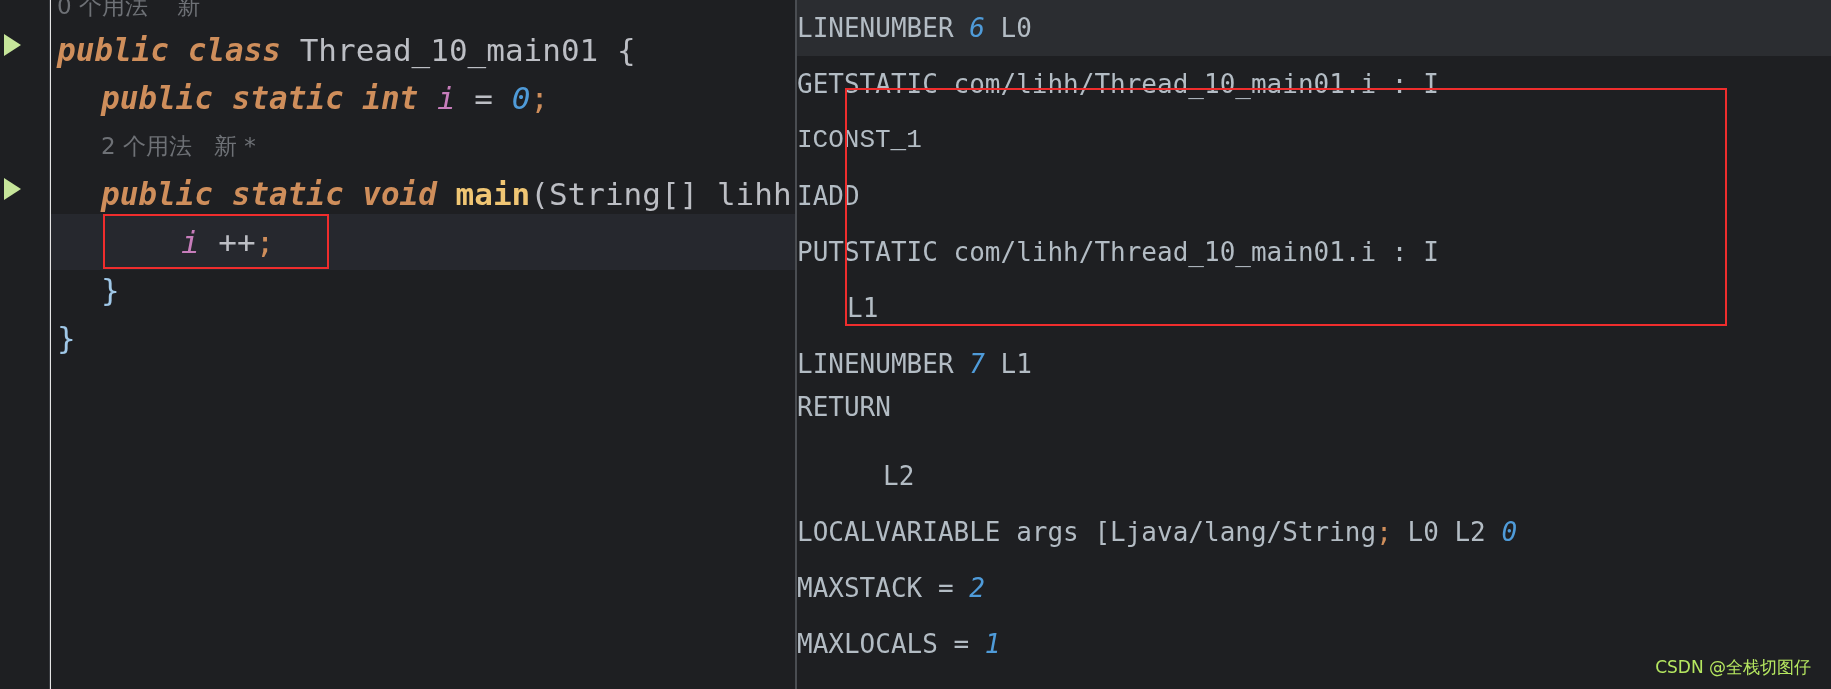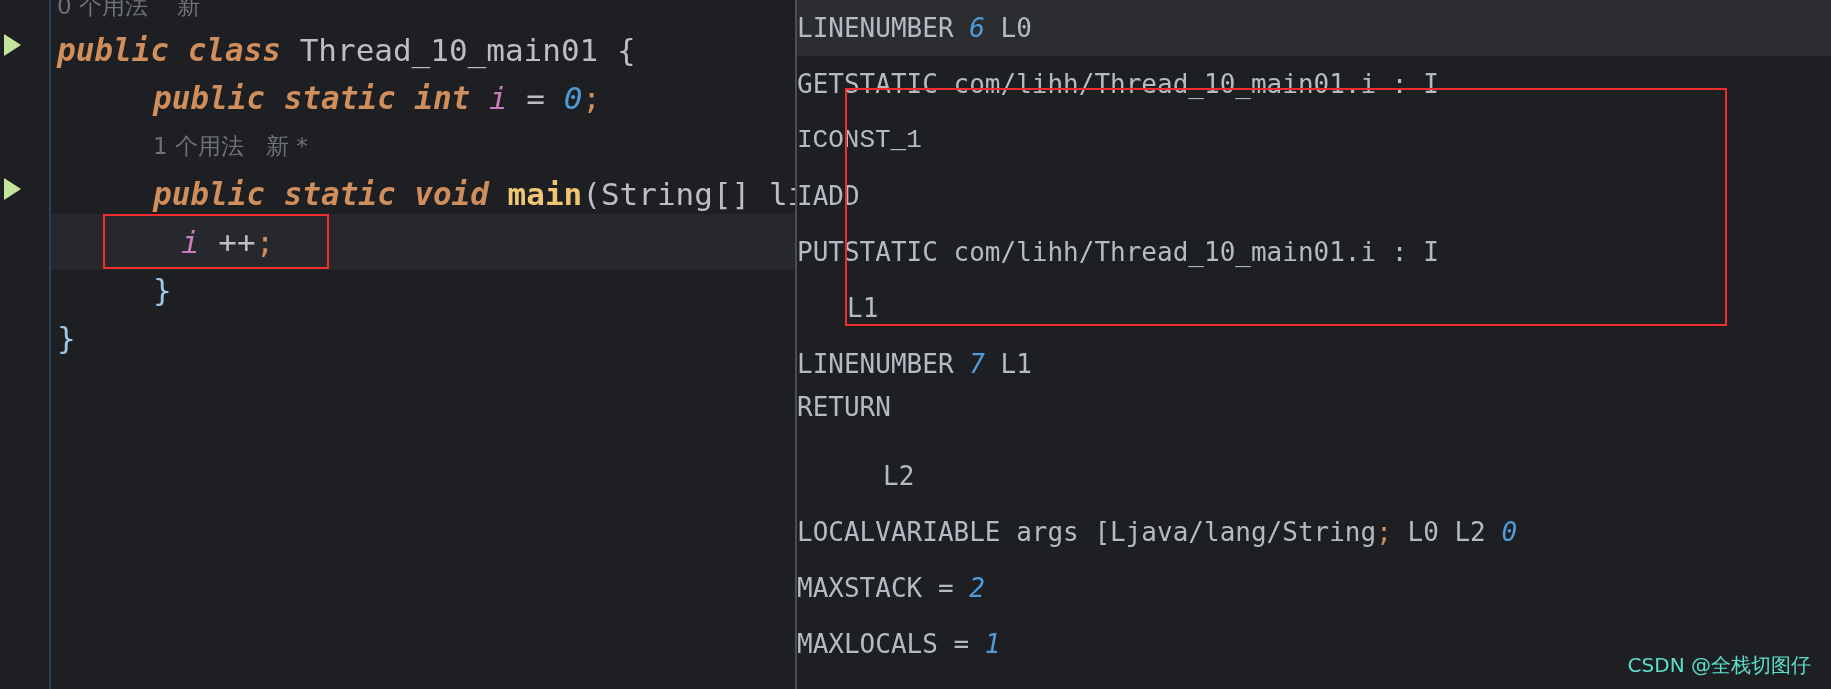--- a/index.html
+++ b/index.html
@@ -16,21 +16,21 @@
     width: 1831px; height: 689px;
     display: flex;
     background: #1e1f22;
   }
 
   
   .editor-pane {
     position: relative;
     width: 795px;
     height: 689px;
-    background: #0c4a6e;
+    background: #e5e5e5;
     flex: 0 0 795px;
     overflow: hidden;
   }
   .gutter {
     position: absolute;
     left: 0; top: 0; bottom: 0;
     width: 50px;
     background: #1e1f22;
     border-right: 1px solid #393b40;
   }
@@ -52,21 +52,21 @@
     left: 0; right: 0;
     height: 56px;
     line-height: 56px;
     font-size: 31px;
     white-space: pre;
     color: #bcbec4;
     letter-spacing: 0px;
   }
   .cline-hl { background: #26282e; }
   .ind1 { padding-left: 6px; }
-  .ind2 { padding-left: 102px; }
+  .ind2 { padding-left: 50px; }
   .ind3 { padding-left: 130px; }
 
   .kw   { color: #cf8e5b; font-style: italic; font-weight: bold; }
   .cls  { color: #bcbec4; }
   .fn   { color: #f0c674; font-weight: bold; }
   .fld  { color: #c77dbb; font-style: italic; }
   .num  { color: #4f9bd9; font-style: italic; }
   .punc { color: #bcbec4; }
   .semi { color: #cf8e5b; }
   .brace{ color: #a0c8e8; }
@@ -122,42 +122,42 @@
     position: absolute;
     border: 2px solid #ef2d2d;
     pointer-events: none;
   }
 
   
   .watermark {
     position: absolute;
     right: 20px;
     bottom: 10px;
-    color: #5eead4;
-    font-size: 20px;
+    color: #bef264;
+    font-size: 17px;
     font-family: "DejaVu Sans", "Liberation Sans", sans-serif;
     opacity: .95;
     white-space: nowrap;
   }
 </style>
 </head>
 <body>
 
 <div class="app">
 
   <div class="editor-pane">
     <div class="gutter">
       <div class="run-arrow" style="top:34px;"></div>
       <div class="run-arrow" style="top:178px;"></div>
     </div>
     <div class="code-area" id="code-area">
         <div class="usage-line ind1" style="top: -16px; line-height: 44px; height: 44px;">0 个用法    新</div>
         <div class="cline ind1" style="top: 22px;"><span class="kw">public class </span><span class="cls">Thread_10_main01 </span><span class="punc">{</span></div>
         <div class="cline ind2" style="top: 70px;"><span class="kw">public static int </span><span class="fld">i</span><span class="punc"> = </span><span class="num">0</span><span class="semi">;</span></div>
-        <div class="usage-line ind2" style="top: 124px; line-height: 44px; height: 44px;">1 个用法   新 *</div>
+        <div class="usage-line ind2" style="top: 124px; line-height: 44px; height: 44px;">2 个用法   新 *</div>
         <div class="cline ind2" style="top: 166px;"><span class="kw">public static void </span><span class="fn">main</span><span class="punc">(</span><span class="cls">String[] </span><span class="punc">lihh</span></div>
         <div class="cline ind3 cline-hl" style="top: 214px;"><span class="fld">i</span><span class="punc"> ++</span><span class="semi">;</span></div>
         <div class="cline ind2" style="top: 262px;"><span class="brace">}</span></div>
         <div class="cline ind1" style="top: 310px;"><span class="brace">}</span></div>
       </div>
     <div class="editor-redbox" style="left:103px; top:214px; width:226px; height:55px;"></div>
   </div>
 
   <div class="divider"></div>
 

